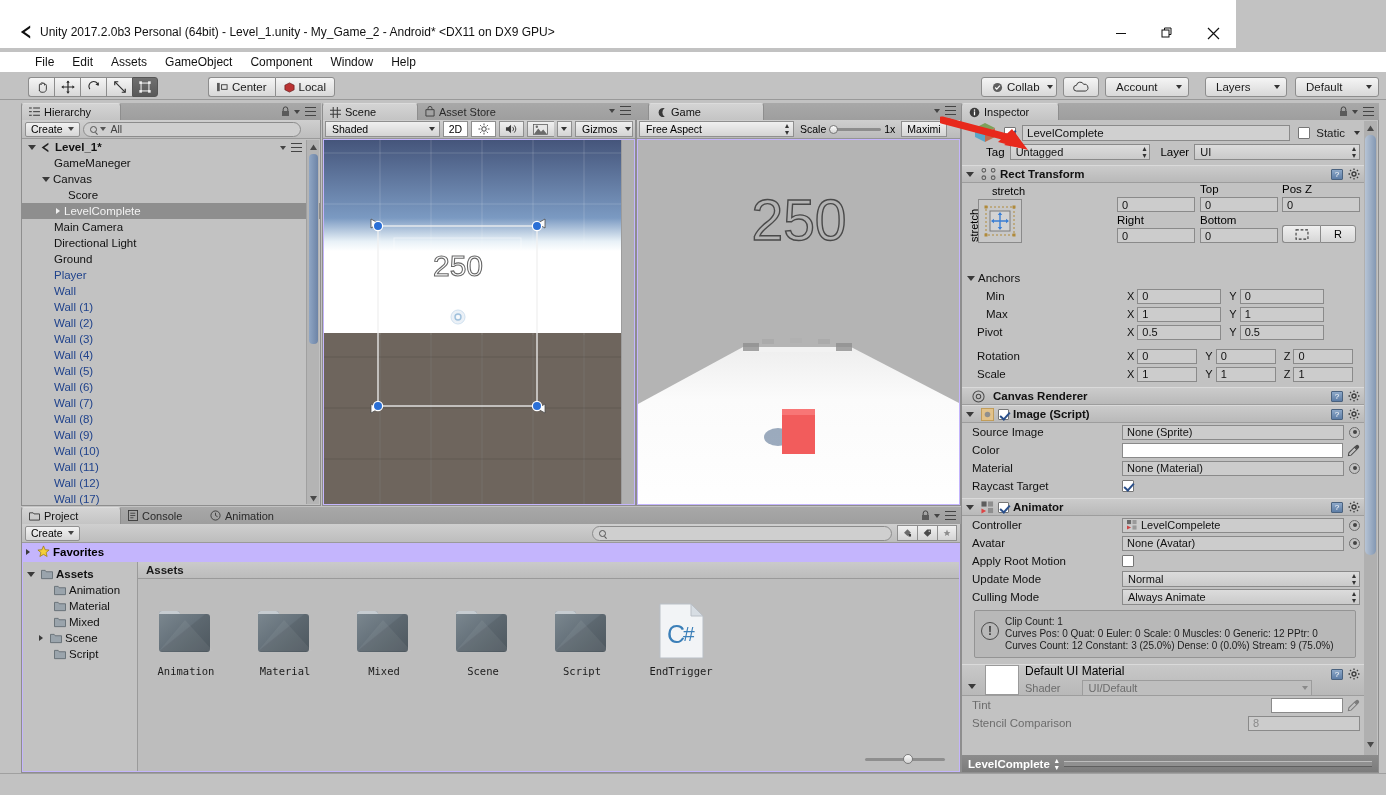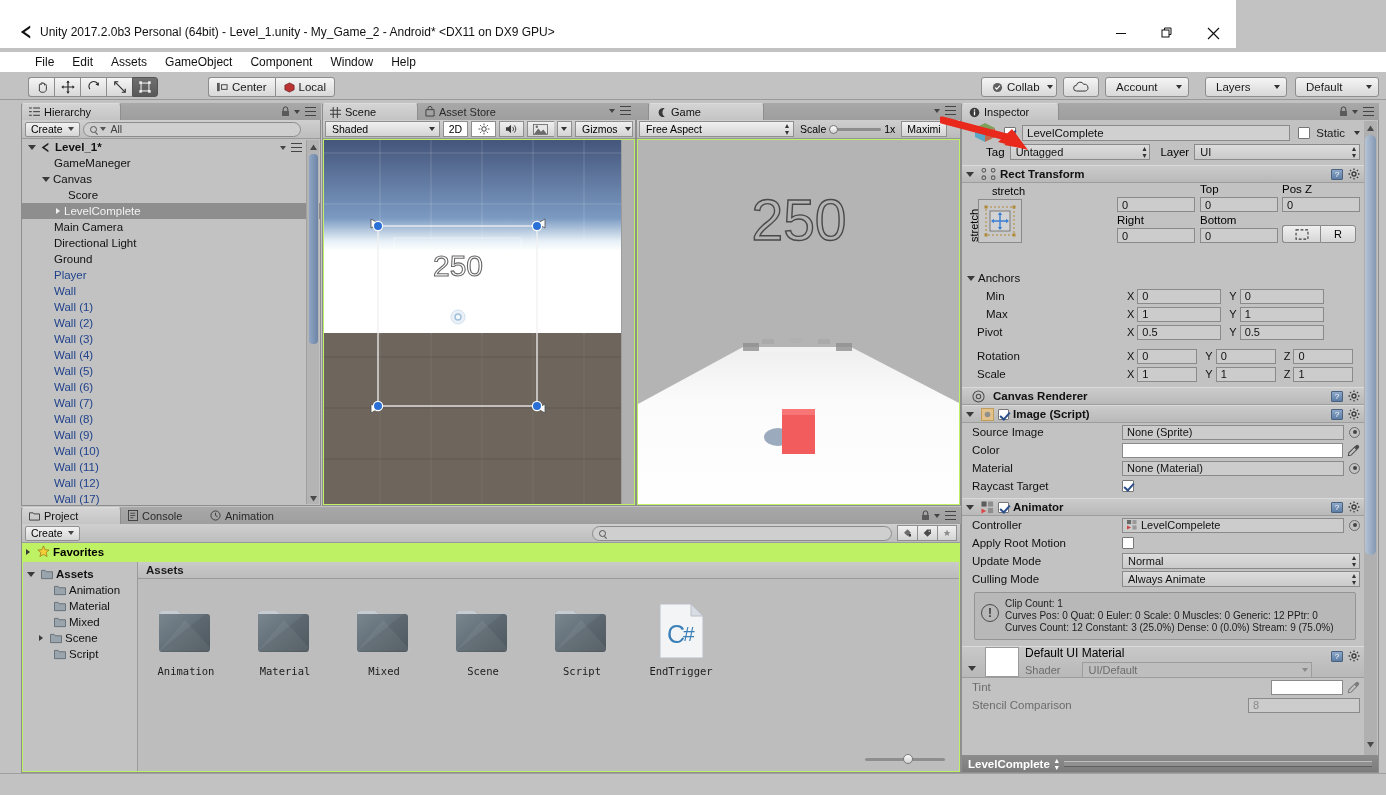--- a/index.html
+++ b/index.html
@@ -46,21 +46,21 @@
   .playbtn:last-child{border-radius:0 3px 3px 0;border-right:1px solid #8d8d8d;}
 
   
   .panel{position:absolute;background:#c2c2c2;}
   .tabstrip{position:absolute;left:0;top:0;height:17px;width:100%;
     background:linear-gradient(#a8a8a8,#9e9e9e);display:flex;align-items:flex-end;}
   .tab{height:17px;display:flex;align-items:center;gap:4px;padding:0 9px 0 7px;font-size:11px;color:#2a2a2a;
     background:transparent;cursor:default;white-space:nowrap;}
   .tab.active{background:linear-gradient(#d4d4d4,#c4c4c4);border-top:1px solid #dcdcdc;
     border-left:1px solid #8e8e8e;border-right:1px solid #8e8e8e;border-radius:3px 3px 0 0;color:#111;}
-  .panel-body{position:absolute;left:0;top:17px;right:0;bottom:0;background:#bef264;border:1px solid #8e8e8e;border-top:none;}
+  .panel-body{position:absolute;left:0;top:17px;right:0;bottom:0;background:#c4b5fd;border:1px solid #8e8e8e;border-top:none;}
   .panel-menu{position:absolute;right:5px;top:3px;display:flex;align-items:center;gap:4px;}
   .hamburger{width:11px;height:9px;display:flex;flex-direction:column;justify-content:space-between;}
   .hamburger i{display:block;height:1px;background:#444;}
   .hamburger i:nth-child(1){width:11px;}
   .hamburger i:nth-child(2){width:11px;}
   .hamburger i:nth-child(3){width:11px;}
 
   .subbar{height:19px;background:linear-gradient(#cfcfcf,#bdbdbd);border-bottom:1px solid #9a9a9a;
     display:flex;align-items:center;padding:0 3px;gap:3px;}
   .createbtn{height:15px;display:flex;align-items:center;padding:0 5px;font-size:10.5px;
@@ -1192,20 +1192,27 @@
               <rect x="0" y="0" width="4.5" height="4.5" fill="#6a6a6a"></rect>
                 <rect x="6" y="0" width="4.5" height="4.5" fill="#9a9a9a"></rect>
               <rect x="6" y="6" width="4.5" height="4.5" fill="#9a9a9a"></rect>
                 <path d="M0 6 L4.5 8.2 L0 10.5 Z" fill="#c44"></path>
             </svg>
             <span>LevelCompelete</span>
             </div>
           <span class="radio" style="margin-left:5px;"></span>
         </div>
         <div class="prow">
+          <span class="plabel">Avatar</span>
+          <div class="field" style="flex:1;">
+            <span>None (Avatar)</span>
+            </div>
+          <span class="radio" style="margin-left:5px;"></span>
+        </div>
+        <div class="prow">
           <span class="plabel">Apply Root Motion</span>
           <div class="cb"></div>
         </div>
         <div class="prow">
           <span class="plabel">Update Mode</span>
           <div class="drop" style="flex:1;">
             <span>Normal</span>
             <span class="updown">▴<br>▾</span>
           </div>
         </div>

